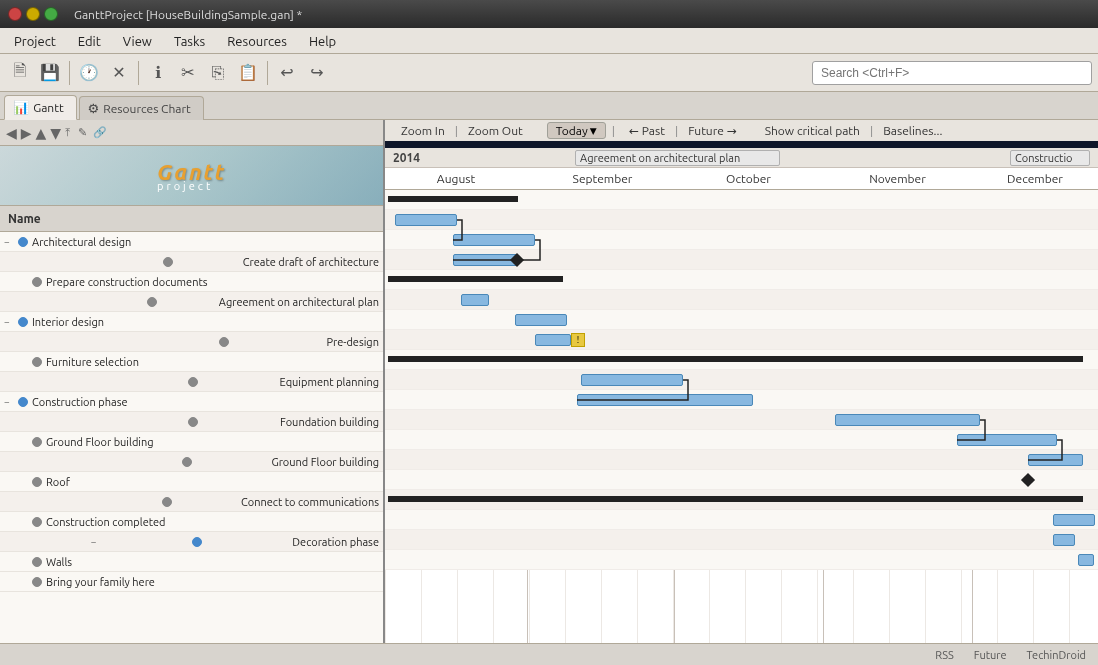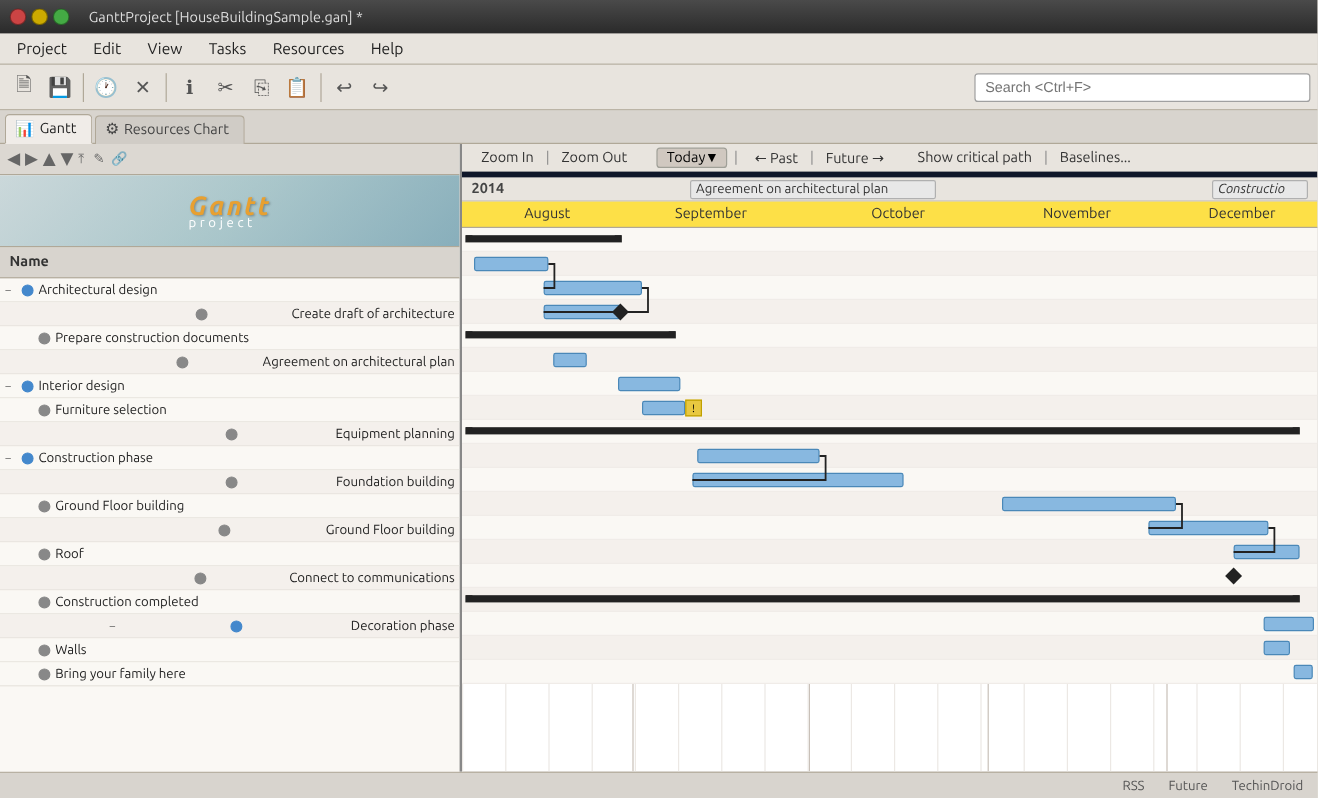--- a/index.html
+++ b/index.html
@@ -161,21 +161,21 @@
     
     .gantt-panel {
       flex: 1;
       overflow: hidden;
       display: flex;
       flex-direction: column;
     }
     .gantt-toolbar {
       height: 28px;
       background: #e8e4de;
-      border-bottom: 5px solid #0f172a;
+      border-bottom: 7px solid #0f172a;
       display: flex; align-items: center;
       padding: 0 8px; gap: 0;
       font-size: 12px;
     }
     .gantt-btn {
       padding: 2px 8px; cursor: pointer; color: #333;
     }
     .gantt-sep-text { color: #888; padding: 0 2px; }
     .today-btn {
       background: #d0c8c0;
@@ -205,21 +205,21 @@
       border-radius: 2px;
       display: flex; align-items: center;
       padding: 0 4px;
       font-size: 11px; color: #333;
       white-space: nowrap;
       overflow: hidden;
     }
 
     .gantt-month-row {
       height: 22px;
-      background: #fde047;
+      background: #ffffff;
       border-bottom: 1px solid #b0a898;
       display: flex; align-items: center;
       font-size: 12px; color: #333;
       position: relative;
     }
     .gantt-month {
       position: absolute;
       text-align: center;
     }
 
@@ -352,20 +352,26 @@
     <span class="expand-btn"></span>
     <span class="task-dot gray"></span>
     <span class="task-name">Agreement on architectural plan</span>
   </div>
         <div class="task-row even group">
     <span style="width:0px; flex-shrink:0;"></span>
     <span class="expand-btn">−</span>
     <span class="task-dot blue"></span>
     <span class="task-name">Interior design</span>
   </div>
+        <div class="task-row odd">
+    <span style="width:14px; flex-shrink:0;"></span>
+    <span class="expand-btn"></span>
+    <span class="task-dot gray"></span>
+    <span class="task-name">Pre-design</span>
+  </div>
         <div class="task-row even">
     <span style="width:14px; flex-shrink:0;"></span>
     <span class="expand-btn"></span>
     <span class="task-dot gray"></span>
     <span class="task-name">Furniture selection</span>
   </div>
         <div class="task-row odd">
     <span style="width:14px; flex-shrink:0;"></span>
     <span class="expand-btn"></span>
     <span class="task-dot gray"></span>
@@ -455,29 +461,29 @@
       <span class="gantt-btn">Baselines...</span>
     </div>
 
     <div class="gantt-year-row">
       <span style="font-weight:bold; ">2014</span>
 
       <div style="position:relative; flex:1; height:100%;">
         <div class="gantt-label-bar" style="left:155px; top:2px; width:205px;">
           <span>Agreement on architectural plan</span>
         </div>
-        <div class="gantt-label-bar" style="right:0; top:2px; width:80px;font-style:italic;">
+        <div class="gantt-label-bar" style="right:0; top:2px; width:80px;">
           <span>Constructio</span>
         </div>
       </div>
     </div>
 
     <div class="gantt-month-row" id="gantt-month-row">
     <div class="gantt-month" style="left: 0px; width: 142px; text-align: center;">August</div>
-        <div class="gantt-month" style="left: 134px; width: 147px; text-align: center;">September</div>
+        <div class="gantt-month" style="left: 144px; width: 147px; text-align: center;">September</div>
         <div class="gantt-month" style="left: 289px; width: 149px; text-align: center;">October</div>
         <div class="gantt-month" style="left: 438px; width: 149px; text-align: center;">November</div>
         <div class="gantt-month" style="left: 587px; width: 126px; text-align: center;">December</div>
       </div>
 
     <div class="gantt-chart-area" id="gantt-chart-area">
     <div style="position: absolute; inset: 0px; pointer-events: none;">
           <div style="position: absolute; left: 142px; top: 0px; bottom: 0px; width: 1px; background: rgb(200, 192, 184); pointer-events: none;"></div>
           <div style="position: absolute; left: 289px; top: 0px; bottom: 0px; width: 1px; background: rgb(200, 192, 184); pointer-events: none;"></div>
           <div style="position: absolute; left: 438px; top: 0px; bottom: 0px; width: 1px; background: rgb(200, 192, 184); pointer-events: none;"></div>

